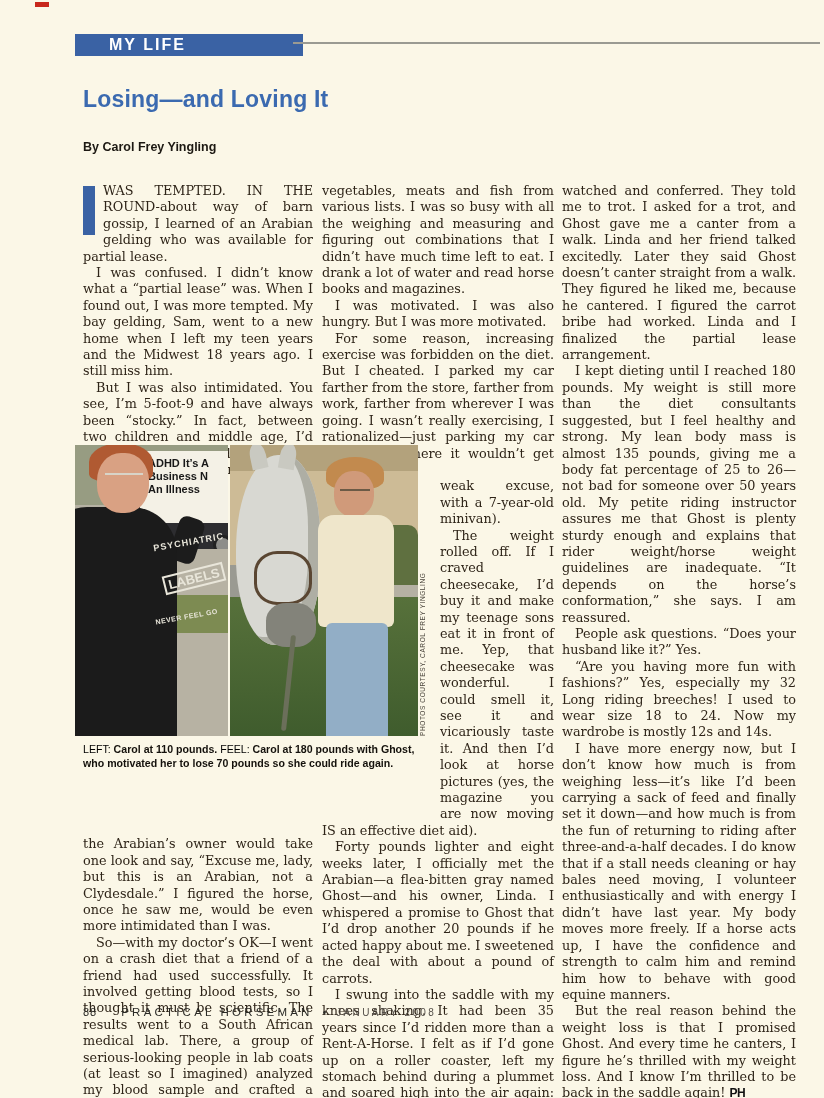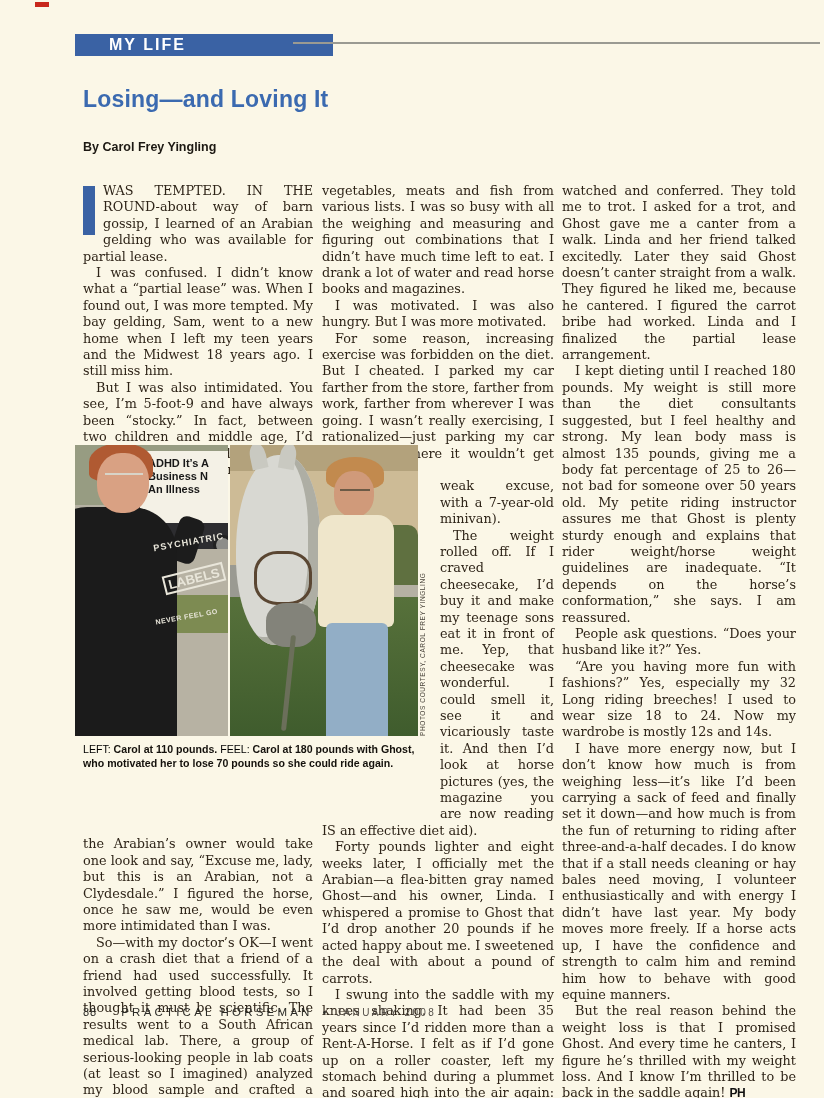--- a/index.html
+++ b/index.html
@@ -4,21 +4,21 @@
 <style>
   * { margin:0; padding:0; box-sizing:border-box; }
   html,body { background:#e8e4d8; }
   .page {
     position:relative; width:824px; height:1098px;
     background:#fbf7e7; overflow:hidden;
     font-family:"DejaVu Serif", serif; color:#2e2418;
   }
   .corner-tick { position:absolute; left:35px; top:2px; width:14px; height:5px; background:#c8281c; }
   .banner-box {
-    position:absolute; left:75px; top:34px; width:258px; height:22px;
+    position:absolute; left:75px; top:34px; width:228px; height:22px;
     background:#3a62a4; display:flex; align-items:center; padding-left:34px;
   }
   .banner-label {
     color:#ffffff; font-family:"Liberation Sans", sans-serif; font-weight:bold;
     font-size:16px; letter-spacing:2px;
   }
   .banner-rule { position:absolute; left:293px; top:42px; width:527px; height:2px; background:#9a9a92; }
   .page-title {
     position:absolute; left:83px; top:86px;
     font-family:"Liberation Sans", sans-serif; font-weight:bold;
@@ -132,21 +132,21 @@
     <p class="indent">So—with my doctor’s OK—I went on a crash diet that a friend of a friend had used successfully. It involved getting blood tests, so I thought it must be scientific. The results went to a South African medical lab. There, a group of serious-looking people in lab coats (at least so I imagined) analyzed my blood sample and crafted a complicated plan that involved weighing</p>
   </div>
 
   <div class="col col2">
     <p>vegetables, meats and fish from various lists. I was so busy with all the weighing and measuring and figuring out combinations that I didn’t have much time left to eat. I drank a lot of water and read horse books and magazines.</p>
     <p class="indent">I was motivated. I was also hungry. But I was more motivated.</p>
     <p class="indent">For some reason, increasing exercise was forbidden on the diet. But I cheated. I parked my car farther from the store, farther from work, farther from wherever I was going. I wasn’t really exercising, I rationalized—just parking my car in a place where it wouldn’t get scratched (a</p>
     <div>
       <div class="wrap-spacer"></div>
       <p>weak excuse, with a 7-year-old minivan).</p>
-      <p class="indent">The weight rolled off. If I craved cheesecake, I’d buy it and make my teenage sons eat it in front of me. Yep, that cheesecake was wonderful. I could smell it, see it and vicariously taste it. And then I’d look at horse pictures (yes, the magazine you are now reading IS an effective diet aid).</p>
+      <p class="indent">The weight rolled off. If I craved cheesecake, I’d buy it and make my teenage sons eat it in front of me. Yep, that cheesecake was wonderful. I could smell it, see it and vicariously taste it. And then I’d look at horse pictures (yes, the magazine you are now moving IS an effective diet aid).</p>
       <p class="indent">Forty pounds lighter and eight weeks later, I officially met the Arabian—a flea-bitten gray named Ghost—and his owner, Linda. I whispered a promise to Ghost that I’d drop another 20 pounds if he acted happy about me. I sweetened the deal with about a pound of carrots.</p>
       <p class="indent">I swung into the saddle with my knees shaking. It had been 35 years since I’d ridden more than a Rent-A-Horse. I felt as if I’d gone up on a roller coaster, left my stomach behind during a plummet and soared high into the air again: terrified and ecstatic. All during my trial ride, I sweated nervously under a borrowed helmet while Linda and her friend, a trainer,</p>
     </div>
   </div>
 
   <div class="col col3">
     <p>watched and conferred. They told me to trot. I asked for a trot, and Ghost gave me a canter from a walk. Linda and her friend talked excitedly. Later they said Ghost doesn’t canter straight from a walk. They figured he liked me, because he cantered. I figured the carrot bribe had worked. Linda and I finalized the partial lease arrangement.</p>
     <p class="indent">I kept dieting until I reached 180 pounds. My weight is still more than the diet consultants suggested, but I feel healthy and strong. My lean body mass is almost 135 pounds, giving me a body fat percentage of 25 to 26—not bad for someone over 50 years old. My petite riding instructor assures me that Ghost is plenty sturdy enough and explains that rider weight/horse weight guidelines are inadequate. “It depends on the horse’s conformation,” she says. I am reassured.</p>
     <p class="indent">People ask questions. “Does your husband like it?” Yes.</p>
     <p class="indent">“Are you having more fun with fashions?” Yes, especially my 32 Long riding breeches! I used to wear size 18 to 24. Now my wardrobe is mostly 12s and 14s.</p>

